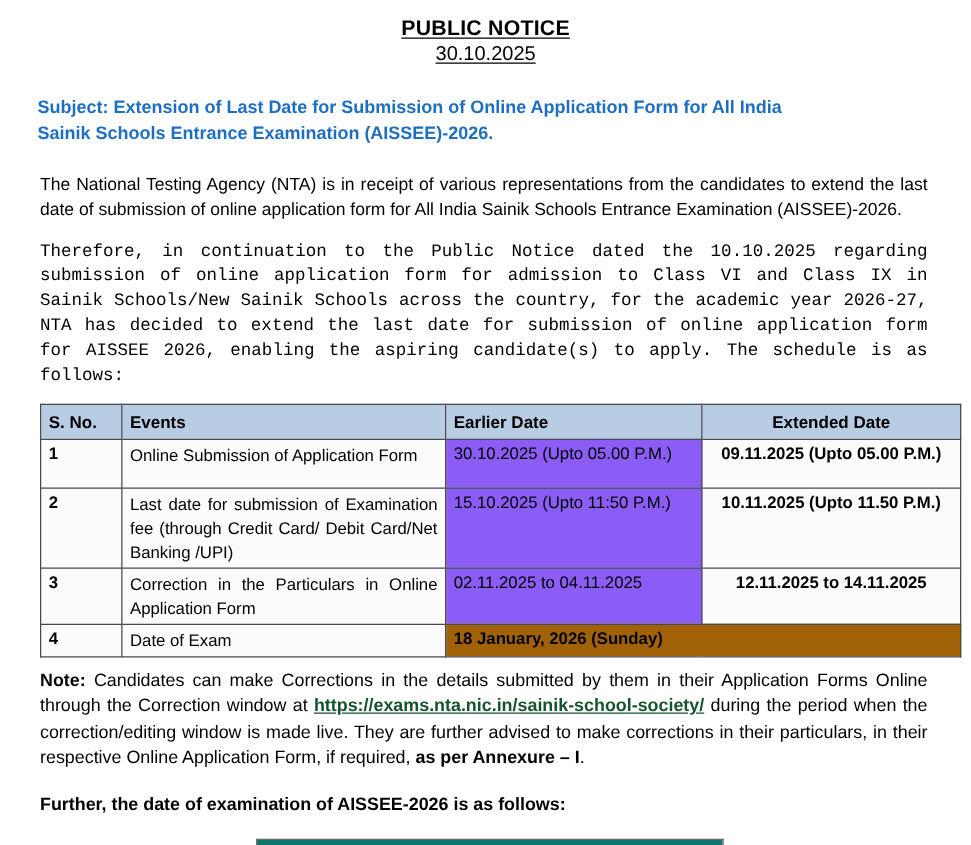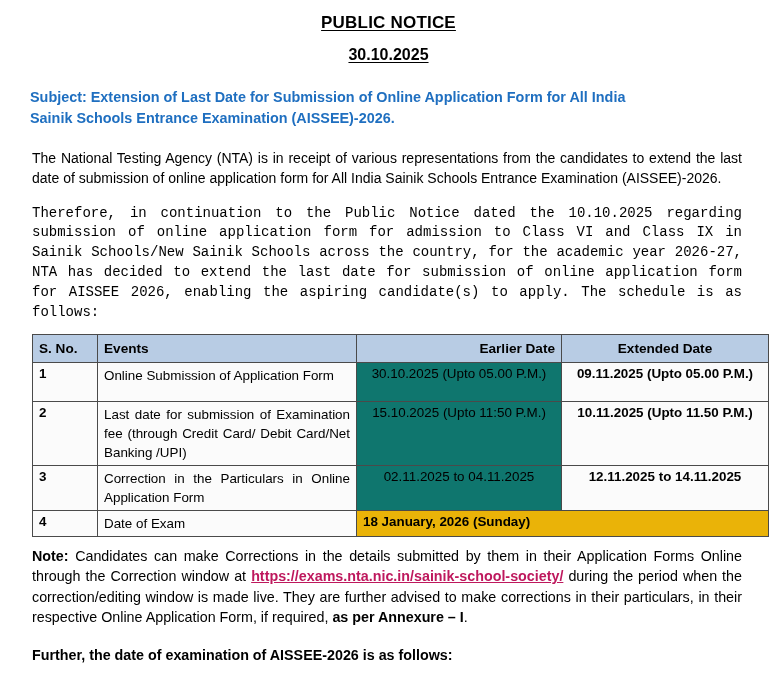--- a/index.html
+++ b/index.html
@@ -33,25 +33,25 @@
   .doc-title {
     font-size: 17px;
     font-weight: bold;
     letter-spacing: 0.2px;
     text-decoration: underline;
     text-underline-offset: 2px;
     line-height: 1.25;
   }
   .doc-date {
     font-size: 16px;
-    font-weight: bold;
+    font-weight: normal;
     text-decoration: underline;
     text-underline-offset: 2px;
     line-height: 1.3;
-    margin-top: 12px;
+    margin-top: 1px;
   }
 
   
   .subject {
     margin: 21px 28px 0 28px;
     text-align: left;
     color: #1f6fc0;
     font-weight: bold;
     font-size: 14.4px;
     line-height: 1.45;
@@ -88,72 +88,72 @@
   table.schedule thead th {
     background: #b8cce4;
     font-weight: bold;
     font-size: 13.6px;
     padding: 4px 6px;
     vertical-align: middle;
     height: 19px;
   }
   th.h-sno { width: 52px; text-align: left; padding-left: 9px; }
   th.h-events { text-align: left; padding-left: 9px; }
-  th.h-earlier { width: 192px; text-align: right; }
+  th.h-earlier { width: 192px; text-align: left; }
   th.h-extended { width: 194px; text-align: center; }
 
   td.c-sno {
     width: 52px;
     font-weight: bold;
     padding-left: 9px;
     vertical-align: top;
   }
   td.c-event {
     font-weight: normal;
     text-align: justify;
     text-align-last: left;
     padding-left: 9px;
     padding-right: 9px;
     line-height: 1.42;
   }
   td.c-earlier {
-    text-align: center;
+    text-align: left;
     vertical-align: middle;
     font-weight: normal;
-    background: #0f766e;
+    background: #8b5cf6;
     margin-left: 17px;
   }
   td.c-extended {
     text-align: center;
     vertical-align: middle;
     font-weight: bold;
     background: #fbfbfb;
   }
   td.c-merged {
     font-weight: bold;
     text-align: left;
     padding-left: 9px;
     vertical-align: middle;
-    background: #eab308;
+    background: #a16207;
   }
   tr.r1 td { height: 32px; }
   tr.r2 td { height: 49px; }
   tr.r3 td { height: 32px; }
   tr.r4 td { height: 15px; }
 
   
   .note {
     margin: 9px 33px 0 30px;
     font-size: 14.3px;
     line-height: 1.42;
     text-align: justify;
   }
   .note b { font-weight: bold; }
   .note a.link {
-    color: #be185d;
+    color: #14532d;
     font-weight: bold;
     text-decoration: underline;
     text-underline-offset: 1px;
   }
 
   
   .further {
     margin: 18px 30px 0 30px;
     font-size: 14.3px;
     font-weight: bold;

